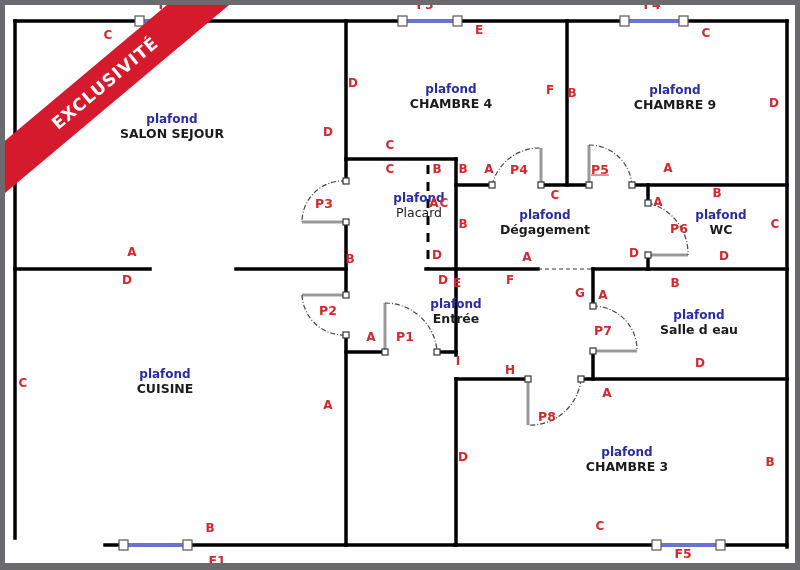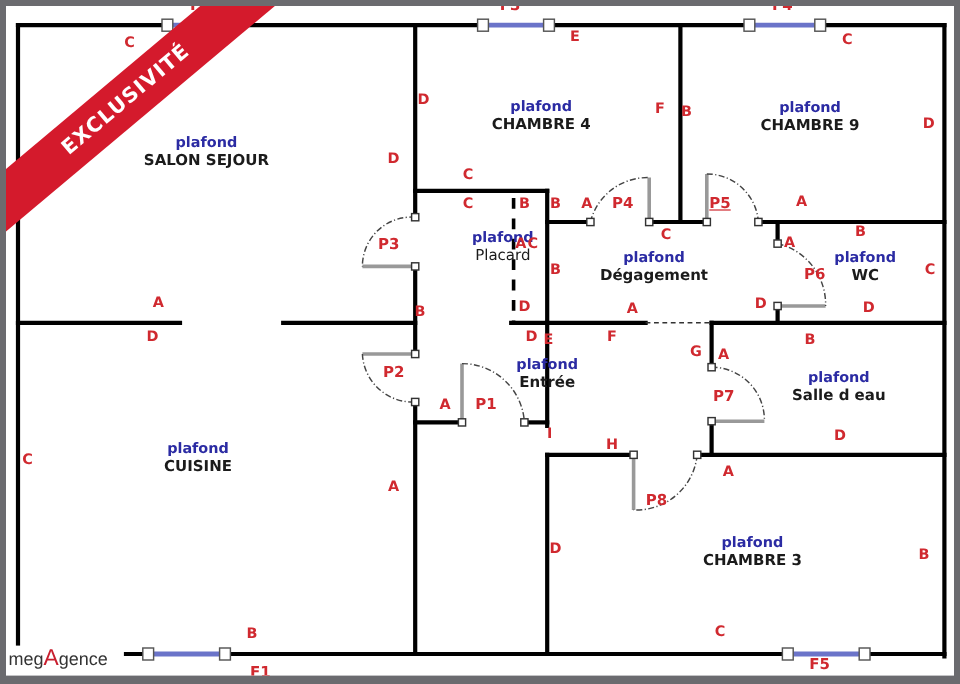--- a/index.html
+++ b/index.html
@@ -259,14 +259,13 @@
       <div class="lbl wall-letter" style="left: 505px; top: 365px;">H</div>
       <div class="lbl wall-letter" style="left: 602px; top: 388px;">A</div>
       <div class="lbl wall-letter" style="left: 458px; top: 452px;">D</div>
       <div class="lbl wall-letter" style="left: 765px; top: 457px;">B</div>
       <div class="lbl wall-letter" style="left: 595px; top: 521px;">C</div>
       <div class="lbl wall-letter" style="left: 205px; top: 523px;">B</div>
     </div>
 
   <div id="ribbon">EXCLUSIVITÉ</div>
 
-  <div id="logo"><span>meg</span><span class="accent">A</span><span>gence</span></div>
 </div>
 
 </body></html>

